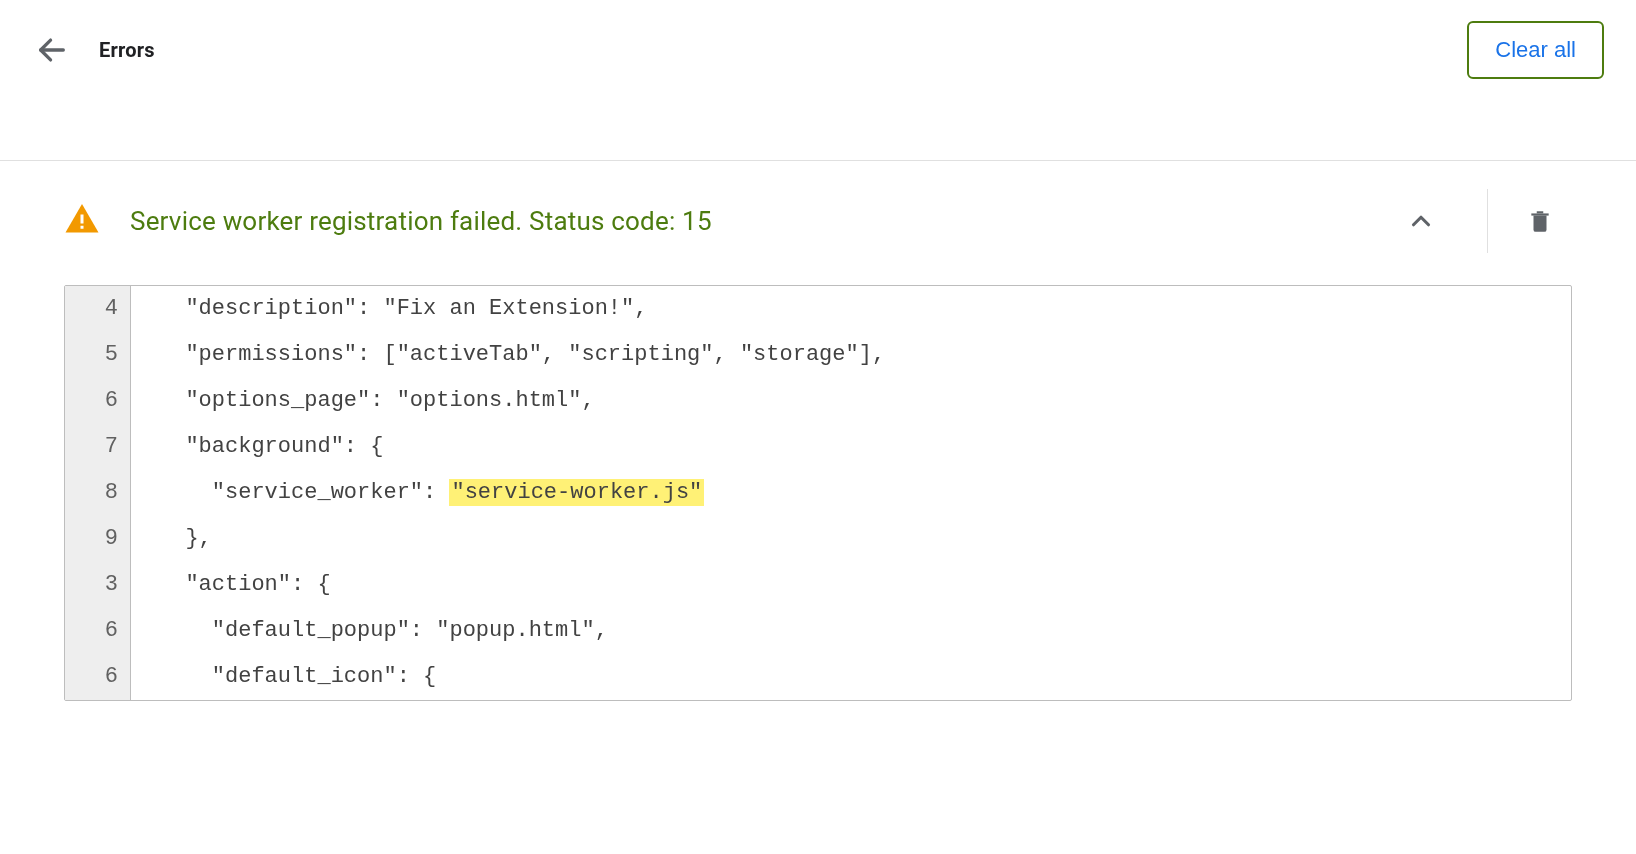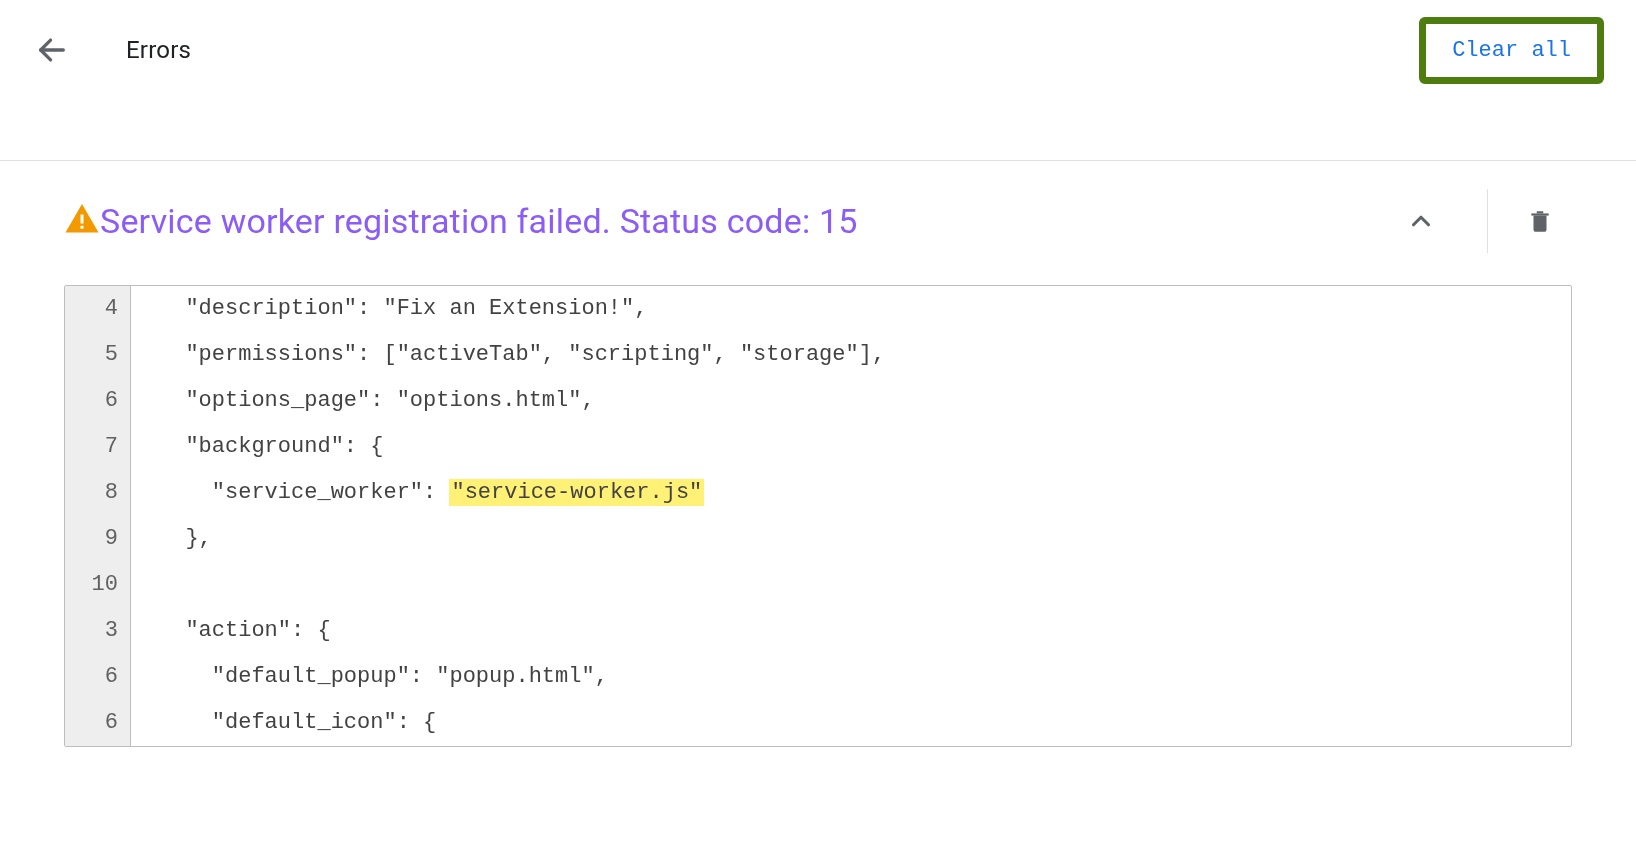--- a/index.html
+++ b/index.html
@@ -19,57 +19,58 @@
     width: 48px;
     height: 48px;
     display: flex;
     align-items: center;
     justify-content: center;
     cursor: pointer;
     color: #5f6368;
     margin-left: 4px;
   }
   .page-title {
-    font-size: 24px;
-    font-weight: 400;
+    font-size: 20px;
+    font-weight: 700;
     color: #202124;
-    margin-left: 50px;
+    margin-left: 23px;
     letter-spacing: 0.2px;
   }
   .spacer { flex: 1; }
   .clear-all-btn {
-    border: 7px solid #4d7c0f;
+    border: 2px solid #4d7c0f;
     border-radius: 6px;
     background: #fff;
     color: #1a73e8;
     font-size: 22px;
     font-weight: 500;
     padding: 14px 26px;
     cursor: pointer;
     margin-right: 8px;
-    font-family: Liberation Mono, monospace;
+    font-family: Liberation Sans, sans-serif;
   }
   .divider {
     border-top: 1px solid #e0e0e0;
     margin-top: 60px;
   }
   .content {
     padding: 0 64px 40px 64px;
   }
   .error-row {
     display: flex;
     align-items: center;
     padding: 28px 0 28px 0;
   }
   .warn-icon {
     color: #f29900;
   }
   .error-msg {
-    font-size: 34px;
-    color: #8b5cf6;
+    font-size: 26px;
+    color: #4d7c0f;
+    margin-left: 30px;
     font-weight: 400;
     letter-spacing: 0.2px;
   }
   .chevron-btn {
     width: 48px;
     height: 48px;
     display: flex;
     align-items: center;
     justify-content: center;
     cursor: pointer;
@@ -190,24 +191,20 @@
       </div>
     <div class="code-row">
         <div class="gutter">8</div>
         <div class="code-cell"><span>    "service_worker": </span><span class="hl">"service-worker.js"</span><span></span></div>
       </div>
     <div class="code-row">
         <div class="gutter">9</div>
         <div class="code-cell"><span>  },</span><span class=""></span><span></span></div>
       </div>
     <div class="code-row">
-        <div class="gutter">10</div>
-        <div class="code-cell"><span></span><span class=""></span><span></span></div>
-      </div>
-    <div class="code-row">
         <div class="gutter">3</div>
         <div class="code-cell"><span>  "action": {</span><span class=""></span><span></span></div>
       </div>
     <div class="code-row">
         <div class="gutter">6</div>
         <div class="code-cell"><span>    "default_popup": "popup.html",</span><span class=""></span><span></span></div>
       </div>
     <div class="code-row">
         <div class="gutter">6</div>
         <div class="code-cell"><span>    "default_icon": {</span><span class=""></span><span></span></div>

